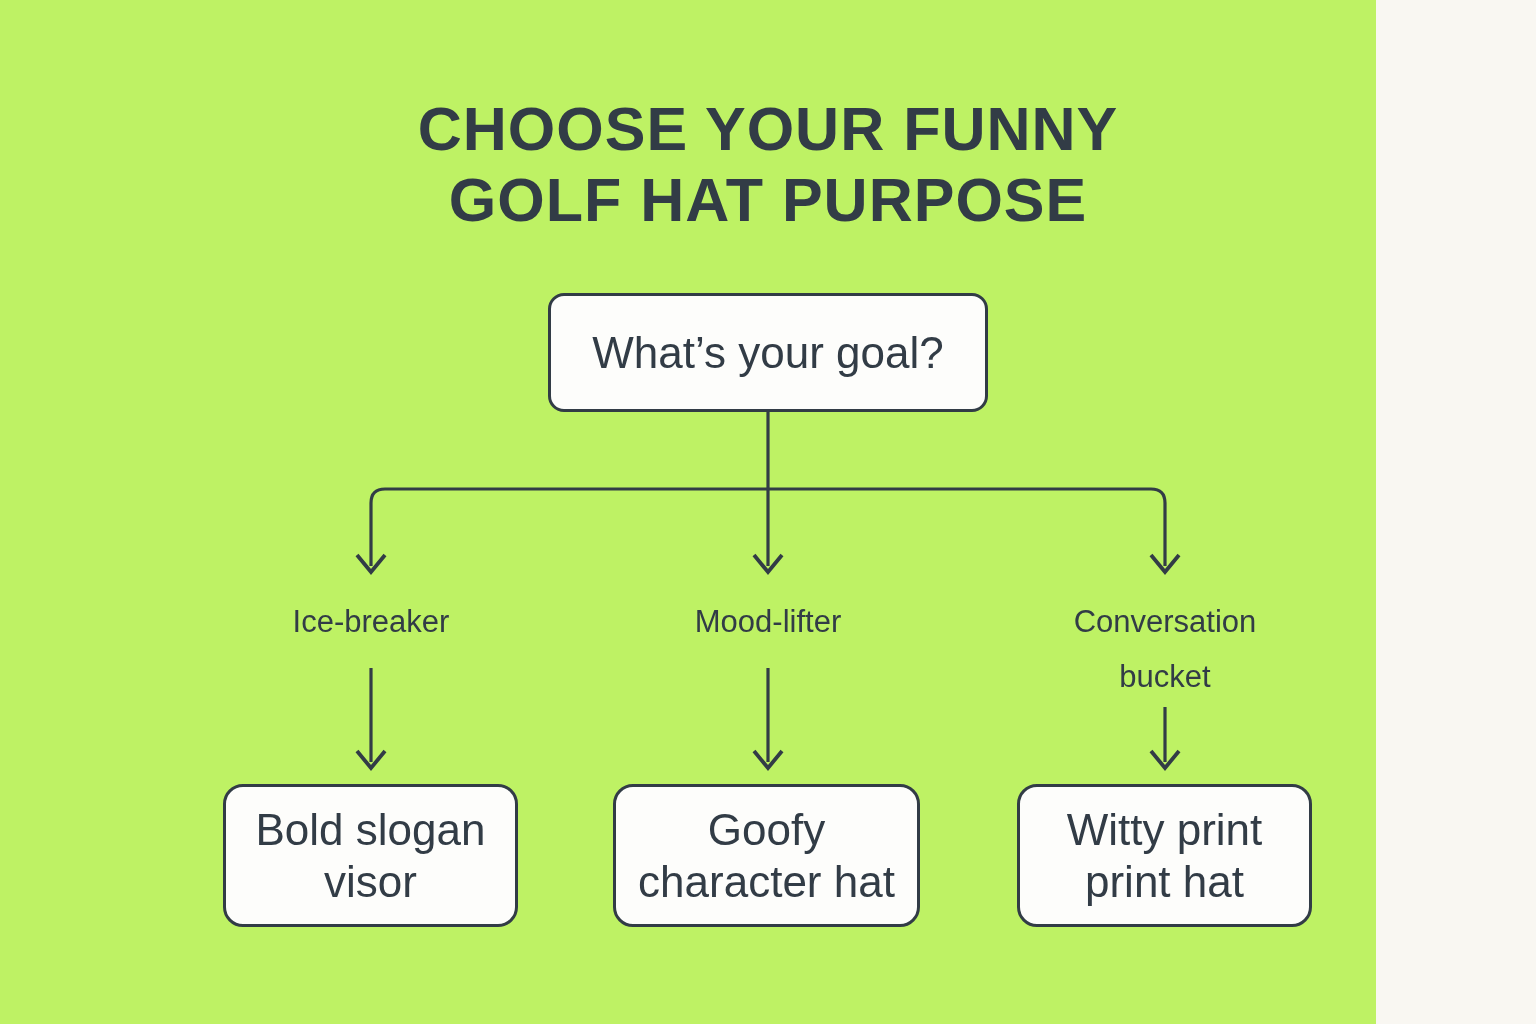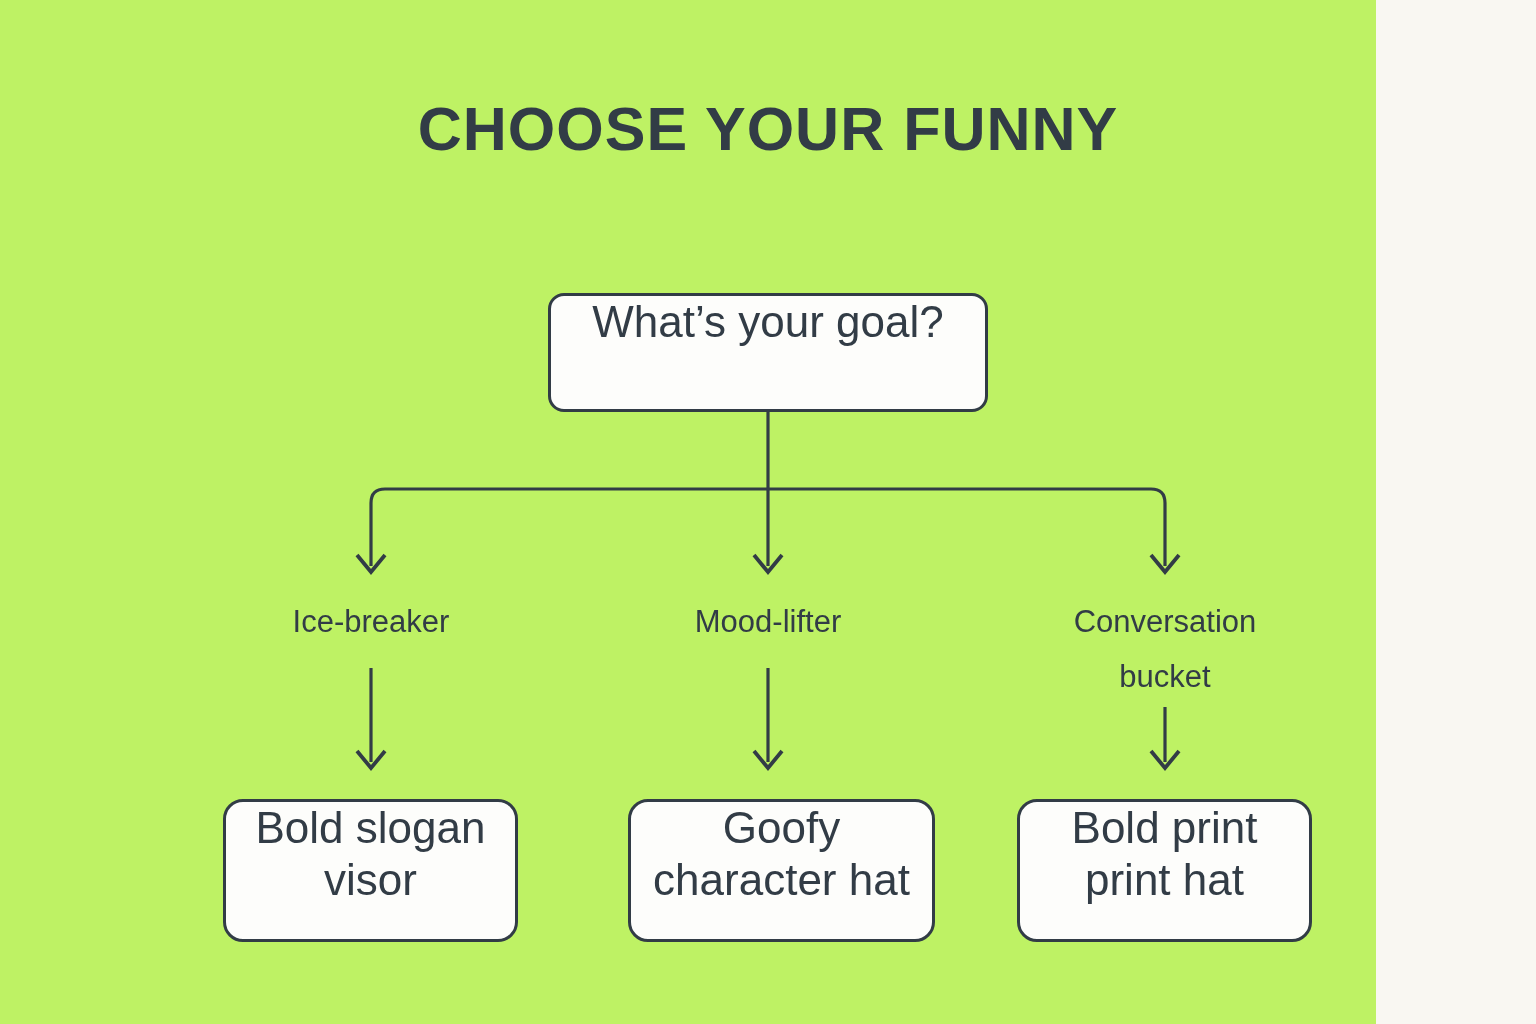--- a/index.html
+++ b/index.html
@@ -30,40 +30,40 @@
   }
   .title-line { display: block; }
   .node {
     position: absolute;
     box-sizing: border-box;
     background: #fdfdfb;
     border: 3px solid #323c46;
     display: flex;
     flex-direction: column;
     align-items: center;
+    justify-content: center;
     text-align: center;
     font-size: 44px;
     line-height: 52px;
     color: #323c46;
   }
   .node-root {
     left: 548px;
     top: 293px;
     width: 440px;
     height: 119px;
     border-radius: 16px;
   }
   .node-leaf {
     top: 784px;
     height: 143px;
     border-radius: 20px;
-    margin-top: 15px;
   }
   .node-leaf-0 { left: 223px;  width: 295px; }
-  .node-leaf-1 { left: 628px;  width: 307px; }
+  .node-leaf-1 { left: 613px;  width: 307px; }
   .node-leaf-2 { left: 1017px; width: 295px; }
   .branch-label {
     position: absolute;
     top: 594px;
     width: 340px;
     text-align: center;
     font-size: 31px;
     line-height: 55px;
     color: #323c46;
   }
@@ -86,20 +86,21 @@
   .line-path { stroke-width: 3.2px; }
   .arrowhead-path { stroke-width: 3.8px; }
 </style>
 </head>
 <body>
 
 <div class="canvas">
 
   <div class="diagram-title">
     <span class="title-line">CHOOSE YOUR FUNNY</span>
+    <span class="title-line">GOLF HAT PURPOSE</span>
   </div>
 
   <svg class="connector-layer" viewBox="0 0 1536 1024" xmlns="http://www.w3.org/2000/svg">
 
     <path class="line-path" d="M768 412 L768 566"></path>
 
     <path class="line-path" d="M371 566 L371 503 Q371 489 385 489 L1151 489 Q1165 489 1165 503 L1165 566"></path>
 
     <path class="arrowhead-path" d="M357 555 L371 572 L385 555"></path>
     <path class="arrowhead-path" d="M754 555 L768 572 L782 555"></path>
@@ -132,17 +133,17 @@
 
   <div class="node node-leaf node-leaf-0">
     <span class="label-line">Bold slogan</span>
     <span class="label-line">visor</span>
   </div>
   <div class="node node-leaf node-leaf-1">
     <span class="label-line">Goofy</span>
     <span class="label-line">character hat</span>
   </div>
   <div class="node node-leaf node-leaf-2">
-    <span class="label-line">Bold print</span>
+    <span class="label-line">Witty print</span>
     <span class="label-line">print hat</span>
   </div>
 
 </div>
 
 </body></html>

